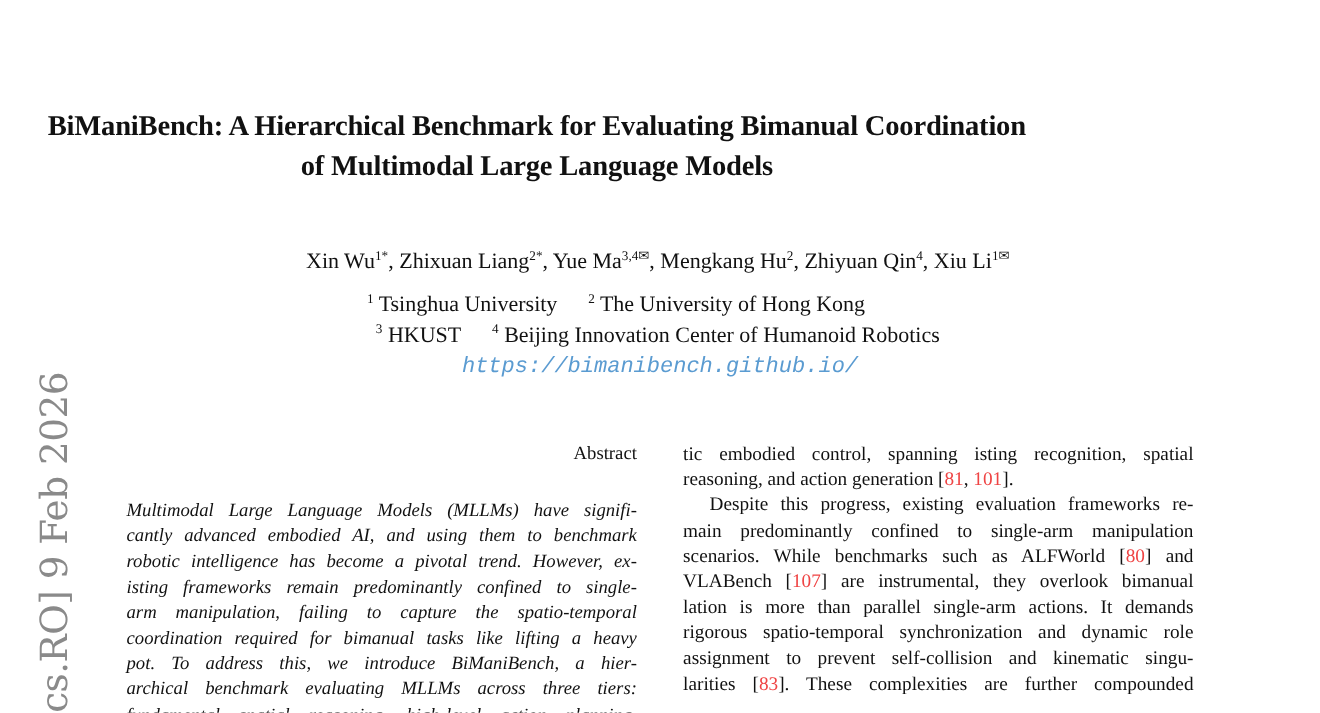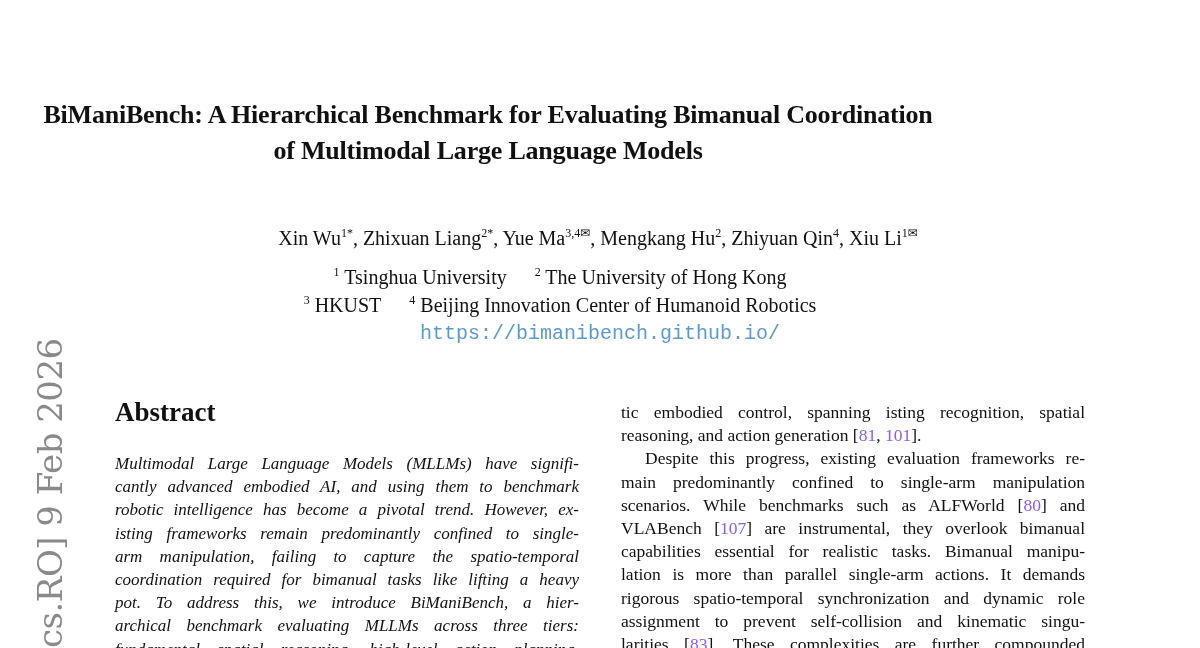--- a/index.html
+++ b/index.html
@@ -19,48 +19,49 @@
   .affil {
     position: absolute; left: 0; width: 1120px; text-align: center;
     font-size: 20px; line-height: 28px;
   }
   .affil sup { font-size: 12px; vertical-align: 8px; line-height: 0; }
   .affil .gap { display: inline-block; width: 28px; }
   .url {
     position: absolute; left: 0; top: 320px; width: 1200px; text-align: center;
     font-family: "Liberation Mono", monospace; font-size: 20px; color: #5a9bd1;
     line-height: 28px;
+    font-style: italic;
   }
   .arxiv-stamp {
     position: absolute; left: 30px; top: 648px; transform-origin: 0 0;
     transform: rotate(-90deg); font-family: "DejaVu Serif", serif;
     font-size: 34px; color: #8a8a8a; white-space: nowrap; line-height: 40px;
     letter-spacing: -0.5px;
   }
   .col-left {
     position: absolute; left: 115px; top: 398px; width: 464px;
   }
   .col-right {
     position: absolute; left: 621px; top: 401px; width: 464px;
   }
   .abstract-heading {
-    text-align: left; font-weight: bold; font-size: 27px; line-height: 28px;
+    text-align: right; font-weight: normal; font-size: 17px; line-height: 28px;
     margin: 0 0 26px 0;
   }
   .abstract-body {
     font-style: italic; font-size: 17px; line-height: 23.2px; text-align: justify;
     margin: 0;
   }
   .abstract-body .line, .col-right .line {
     display: block; text-align: justify; text-align-last: justify; white-space: nowrap;
   }
   .col-right { font-size: 17.5px; line-height: 23.2px; }
   .col-right .line.last { text-align-last: left; }
   .indent { padding-left: 24px; }
-  .cite { color: #8b5cf6; }
+  .cite { color: #ef4444; }
 </style>
 </head>
 <body>
 
 <div class="title">
   <div>BiManiBench: A Hierarchical Benchmark for Evaluating Bimanual Coordination</div>
   <div>of Multimodal Large Language Models</div>
 </div>
 
 <div class="authors">
@@ -68,21 +69,21 @@
   <span><span>Zhixuan Liang</span><sup>2*</sup></span>,
   <span><span>Yue Ma</span><sup>3,4✉</sup></span>,
   <span><span>Mengkang Hu</span><sup>2</sup></span>,
   <span><span>Zhiyuan Qin</span><sup>4</sup></span>,
   <span><span>Xiu Li</span><sup>1✉</sup></span>
 </div>
 
 <div class="affil" style="top:263px;">
   <sup>1</sup> <span>Tsinghua University</span><span class="gap"></span><sup>2</sup> <span>The University of Hong Kong</span>
 </div>
-<div class="affil" style="top:291px;">
+<div class="affil" style="top:291px;margin-left:38px;">
   <sup>3</sup> <span>HKUST</span><span class="gap"></span><sup>4</sup> <span>Beijing Innovation Center of Humanoid Robotics</span>
 </div>
 
 <div class="url">https://bimanibench.github.io/</div>
 
 <div class="arxiv-stamp">cs.RO]  9 Feb 2026</div>
 
 <div class="col-left">
   <div class="abstract-heading">Abstract</div>
   <div class="abstract-body">
@@ -98,18 +99,17 @@
   </div>
 </div>
 
 <div class="col-right">
   <span class="line"><span>tic embodied control, spanning isting recognition, spatial</span></span>
   <span class="line last"><span>reasoning, and action generation [</span><span class="cite">81</span><span>, </span><span class="cite">101</span><span>].</span></span>
   <span class="line indent"><span>Despite this progress, existing evaluation frameworks re-</span></span>
   <span class="line"><span>main predominantly confined to single-arm manipulation</span></span>
   <span class="line"><span>scenarios. While benchmarks such as ALFWorld [</span><span class="cite">80</span><span>] and</span></span>
   <span class="line"><span>VLABench [</span><span class="cite">107</span><span>] are instrumental, they overlook bimanual</span></span>
-  <span class="line"><span>capabilities essential for realistic tasks. Bimanual manipu-</span></span>
   <span class="line"><span>lation is more than parallel single-arm actions. It demands</span></span>
   <span class="line"><span>rigorous spatio-temporal synchronization and dynamic role</span></span>
   <span class="line"><span>assignment to prevent self-collision and kinematic singu-</span></span>
   <span class="line"><span>larities [</span><span class="cite">83</span><span>]. These complexities are further compounded</span></span>
 </div>
 
 </body></html>

